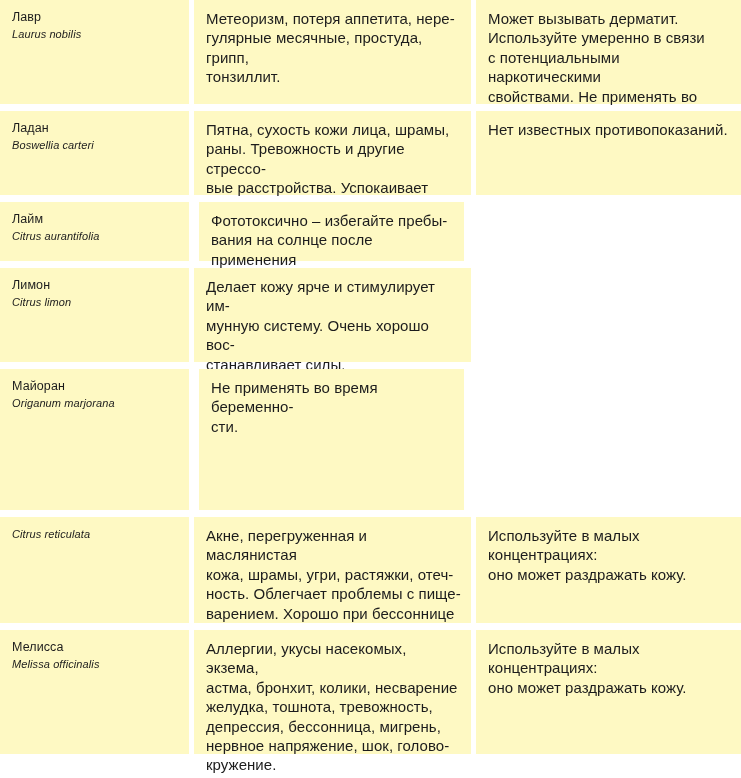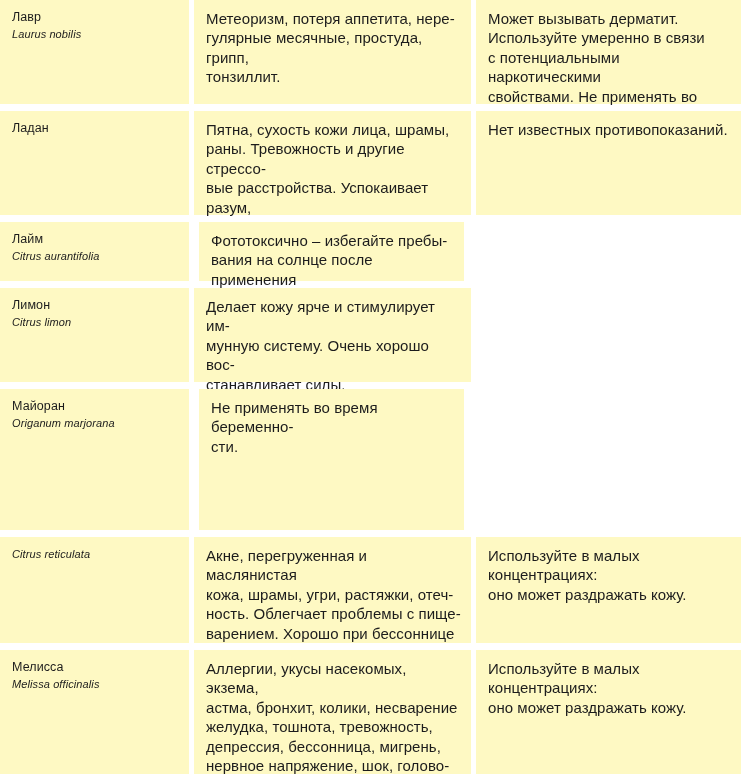--- a/index.html
+++ b/index.html
@@ -89,23 +89,24 @@
     <div class="cell col-cautions">
       <div class="body-text">Может вызывать дерматит.
 Используйте умеренно в связи
 с потенциальными наркотическими
 свойствами. Не применять во время
 беременности.</div>
     </div>
   </div>
   <div class="row-gap"></div>
 
-  <div class="row" style="height:104px">
+  <div class="row" style="height:84px">
     <div class="cell col-name">
       <div class="plant-common">Ладан</div>
+      <div class="plant-latin">Boswellia carteri</div>
     </div>
     <div class="col-gap"></div>
     <div class="cell col-uses">
       <div class="body-text">Пятна, сухость кожи лица, шрамы,
 раны. Тревожность и другие стрессо-
 вые расстройства. Успокаивает разум,
 хорошо подходит для медитации.</div>
     </div>
     <div class="col-gap2"></div>
     <div class="cell col-cautions">

